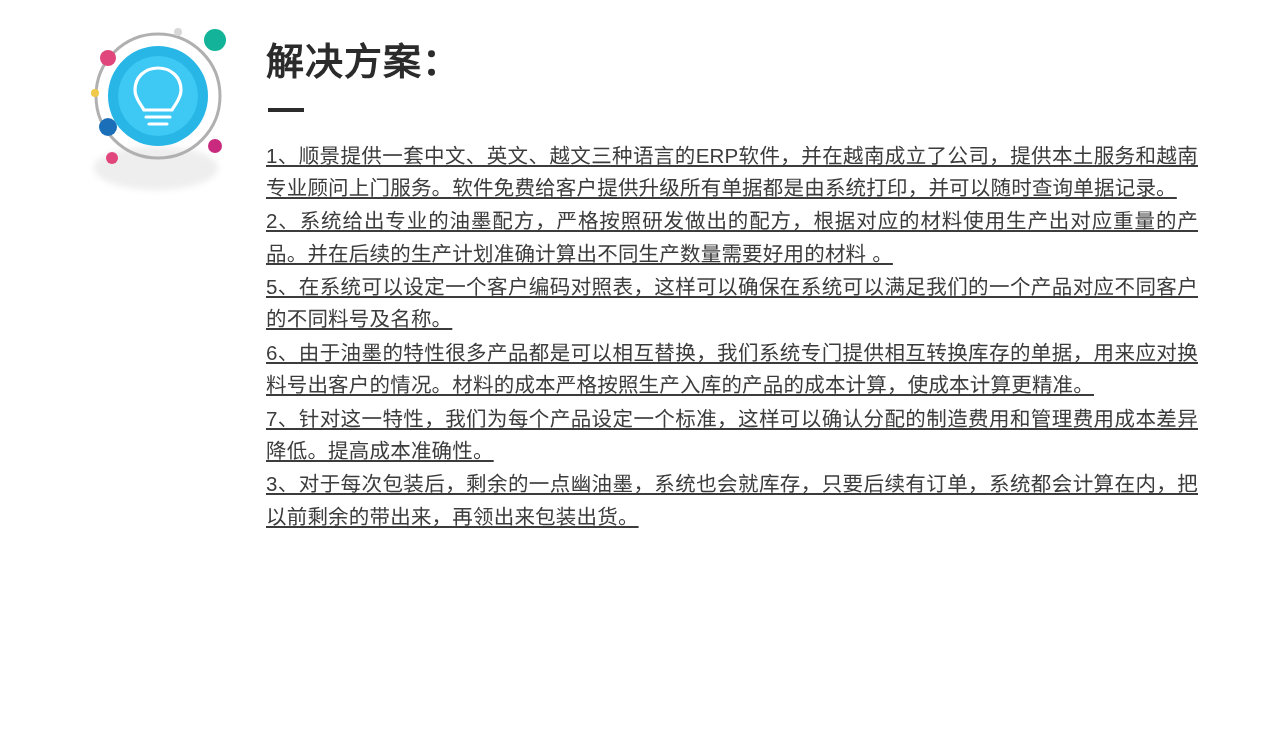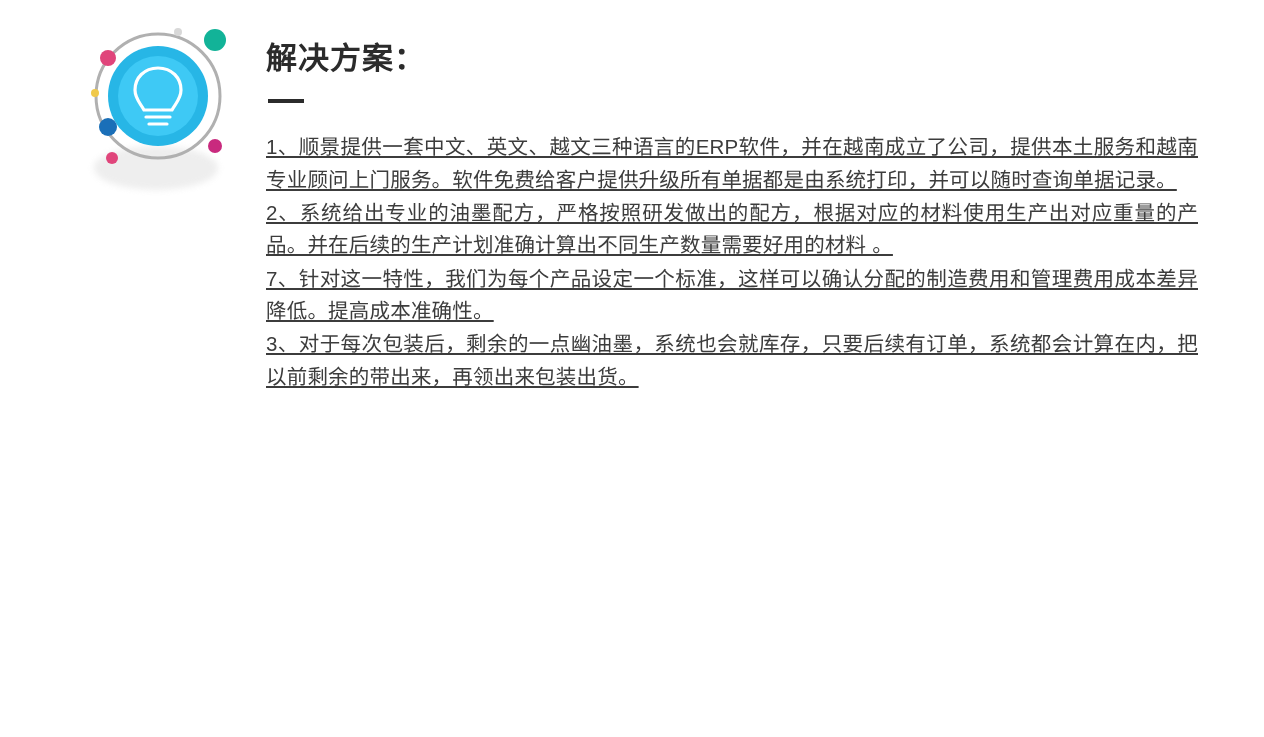--- a/index.html
+++ b/index.html
@@ -34,21 +34,21 @@
   }
 
   
   .content {
     position: absolute;
     left: 266px;
     top: 40px;
     width: 932px;
   }
   .heading {
-    font-size: 31px;
+    font-size: 38px;
     font-weight: bold;
     color: #2b2b2b;
     letter-spacing: 1px;
     line-height: 1.2;
     margin: 0;
     padding: 0;
   }
   .rule {
     width: 36px;
     height: 4px;
@@ -103,18 +103,20 @@
       <circle cx="118" cy="14" r="4" fill="#d8d8d8"></circle>
     </svg>
   </div>
 
   <div class="content">
     <h1 class="heading">解决方案：</h1>
     <div class="rule"></div>
     <div class="paragraphs">
       <p>1、顺景提供一套中文、英文、越文三种语言的ERP软件，并在越南成立了公司，提供本土服务和越南专业顾问上门服务。软件免费给客户提供升级所有单据都是由系统打印，并可以随时查询单据记录。</p>
       <p>2、系统给出专业的油墨配方，严格按照研发做出的配方，根据对应的材料使用生产出对应重量的产品。并在后续的生产计划准确计算出不同生产数量需要好用的材料 。</p>
+      <p>5、在系统可以设定一个客户编码对照表，这样可以确保在系统可以满足我们的一个产品对应不同客户的不同料号及名称。</p>
+      <p>6、由于油墨的特性很多产品都是可以相互替换，我们系统专门提供相互转换库存的单据，用来应对换料号出客户的情况。材料的成本严格按照生产入库的产品的成本计算，使成本计算更精准。</p>
       <p>7、针对这一特性，我们为每个产品设定一个标准，这样可以确认分配的制造费用和管理费用成本差异降低。提高成本准确性。</p>
       <p>3、对于每次包装后，剩余的一点幽油墨，系统也会就库存，只要后续有订单，系统都会计算在内，把以前剩余的带出来，再领出来包装出货。</p>
     </div>
   </div>
 
 </div>
 
 </body></html>

